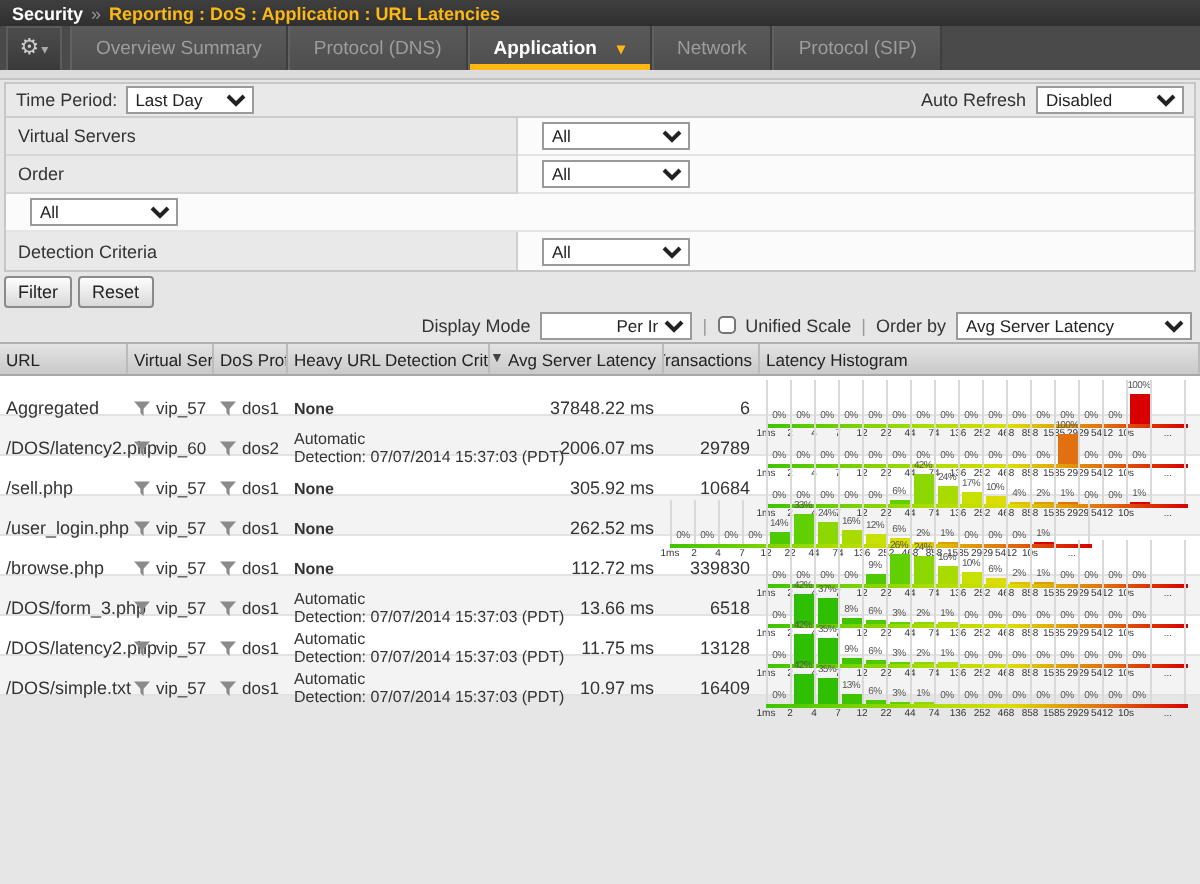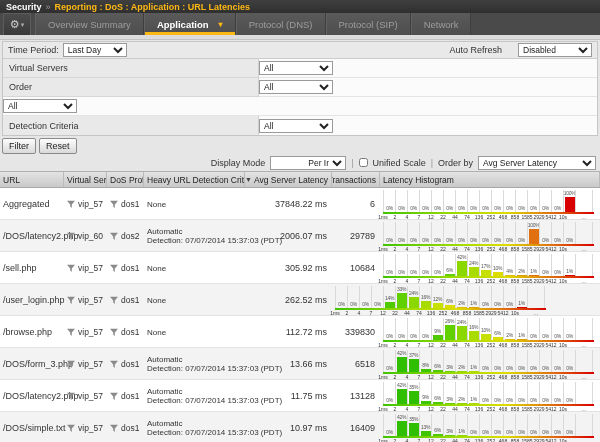--- a/index.html
+++ b/index.html
@@ -22,25 +22,25 @@
   .tab { position:relative; display:flex; align-items:center; gap:10px; padding:0 12px; background:linear-gradient(#5a5a5a,#4e4e4e); border-left:1px solid #616161; border-right:1px solid #3e3e3e; color:#9d9d9d; font-size:9.5px; cursor:pointer; }
   .tab.active { color:#ffffff; font-weight:bold; }
   .tab.active::after { content:""; position:absolute; left:0; right:0; bottom:0; height:3px; background:#fdb813; }
   .tab-caret { color:#fdb813; font-size:8px; }
 
   .strip { height:5px; background:#dcdcdc; border-bottom:1px solid #c2c2c2; }
 
   
   .panel { margin:1px 2px 0 2px; border:1px solid #c6c6c6; background:#fbfbfb; }
   .tp-row { height:17px; background:#e9e9e9; border-bottom:1px solid #cccccc; display:flex; align-items:center; padding:0 5px; font-size:9px; color:#333; }
-  .tp-row .right { margin-left:auto; display:flex; align-items:center; gap:16px; }
+  .tp-row .right { margin-left:auto; display:flex; align-items:center; gap:5px; }
   select { font-family:"Liberation Sans", sans-serif; font-size:8.5px; height:14px; border:1px solid #9a9a9a; background:#ffffff; color:#222; }
   .f-row { display:flex; height:19px; font-size:9px; color:#333; }
   .f-label { width:256px; background:#e9e9e9; border-right:1px solid #d0d0d0; border-bottom:1px solid #d6d6d6; display:flex; align-items:center; padding-left:6px; }
-  .f-value { flex:1; background:#fbfbfb; border-bottom:1px solid #e4e4e4; display:flex; align-items:center; }
+  .f-value { flex:1; background:#fbfbfb; border-bottom:1px solid #e4e4e4; display:flex; align-items:center; padding-left:12px; }
   .f-row:last-child .f-label, .f-row:last-child .f-value { border-bottom:none; }
   .sel-all { width:74px; }
   .sel-tp { width:64px; margin-left:4px; }
   .sel-ar { width:74px; }
 
   .btn-row { height:16px; margin:2px 0 0 2px; display:flex; gap:3px; }
   .btn { font-family:"Liberation Sans", sans-serif; font-size:9px; padding:0 6px; background:linear-gradient(#fdfdfd,#d9d9d9); border:1px solid #8a8a8a; border-radius:2px; color:#222; cursor:pointer; }
 
   
   .dispbar { height:17px; display:flex; align-items:center; justify-content:flex-end; gap:5px; padding-right:4px; font-size:9px; color:#333; }
@@ -48,27 +48,27 @@
   .sel-dm { width:76px;padding-left:33px; }
   .sel-ob { width:118px; }
   .dispbar input[type=checkbox] { width:9px; height:9px; margin:0; }
 
   
   .grid { display:grid; grid-template-columns:64px 43px 37px 101px 87px 48px 220px; }
   .thead { background:linear-gradient(#e3e3e3,#c9c9c9); border-top:1px solid #b0b0b0; border-bottom:1px solid #a8a8a8; height:17px; }
   .th { font-size:8.5px; color:#222; display:flex; align-items:center; padding:0 3px; border-right:1px solid #bbbbbb; white-space:nowrap; overflow:hidden; cursor:pointer; }
   .th.num { justify-content:flex-end; }
   .sort-ic { font-size:7px; color:#444; margin-right:2px; }
-  .trow { height:32px; border-bottom:1px solid #e2e2e2; background:#fff; }
+  .trow { height:20px; border-bottom:1px solid #e2e2e2; background:#fff; }
   .trow.alt { background:#f3f3f3; }
   .td { font-size:8.5px; color:#333; display:flex; align-items:center; padding:0 3px; white-space:nowrap; }
   .td.url { font-size:9px; }
   .td.num { justify-content:flex-end; font-size:9px; padding-right:5px; }
   .td.crit { display:block; padding-top:7px; font-size:8px; line-height:9px; overflow:visible; }
-  .td.crit.none { display:flex; padding-top:0; }
+  .td.crit.none { display:flex; padding-top:0;font-weight:bold; }
   .funnel { margin-right:3px; flex:0 0 auto; }
 
   
   .hist { width:212px; padding-top:2px; }
   .hist-bars { display:flex; height:22px; align-items:flex-end; }
   .hist-cell { width:12px; height:22px; border-left:1px solid #d9d9d9; display:flex; flex-direction:column; justify-content:flex-end; align-items:center; position:relative; }
   .hist-cell.ovf { width:18px; border-left:1px solid #d9d9d9; border-right:1px solid #d9d9d9; }
   .hist-val { font-size:5px; color:#555; line-height:5px; margin-bottom:1px; letter-spacing:-0.3px; }
   .hist-bar { width:10px; }
   .hist-axis { height:2px; width:211px; background:linear-gradient(to right,#3fc400,#a8dc00 38%,#dcdc00 58%,#e07010 80%,#d80000 100%); }
@@ -89,32 +89,32 @@
 
   <div class="tabbar">
     <div class="gearbtn">
       <span class="gear">⚙</span>
       <span class="caret">▾</span>
     </div>
     <div class="tabs">
         <div class="tab">
           <span>Overview Summary</span>
         </div>
+        <div class="tab">
+          <span>Protocol (DNS)</span>
+        </div>
         <div class="tab active">
           <span>Application</span>
           <span class="tab-caret">▾</span>
         </div>
         <div class="tab">
-          <span>Protocol (DNS)</span>
+          <span>Network</span>
         </div>
         <div class="tab">
           <span>Protocol (SIP)</span>
-        </div>
-        <div class="tab">
-          <span>Network</span>
         </div>
       </div>
   </div>
 
   <div class="strip"></div>
 
   <div class="panel">
     <div class="tp-row">
       <span>Time Period:</span>
       <select class="sel-tp">

